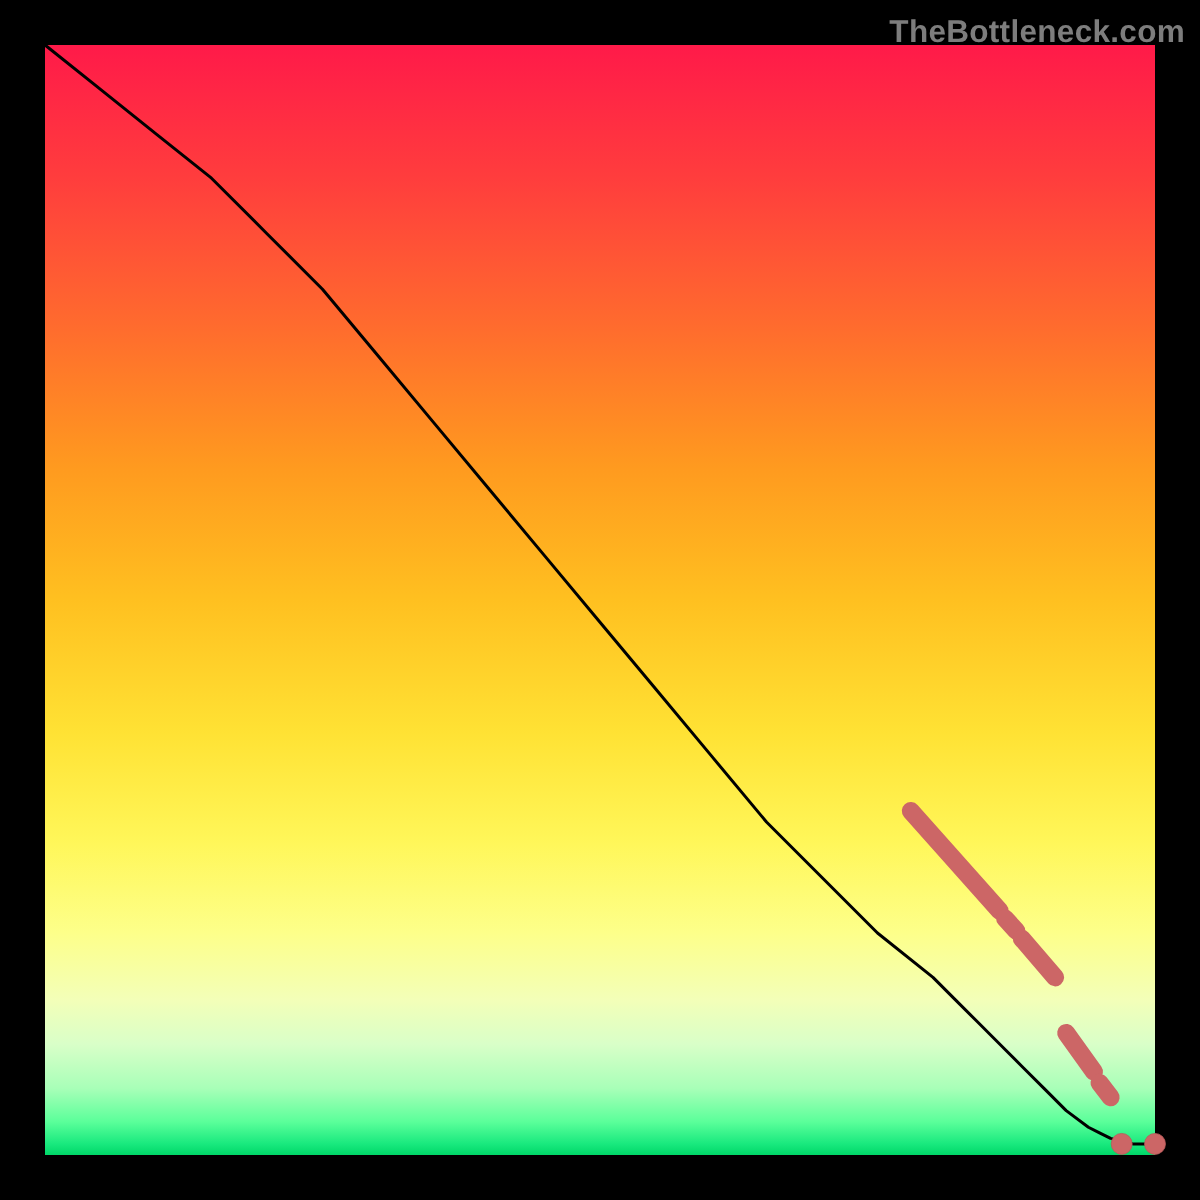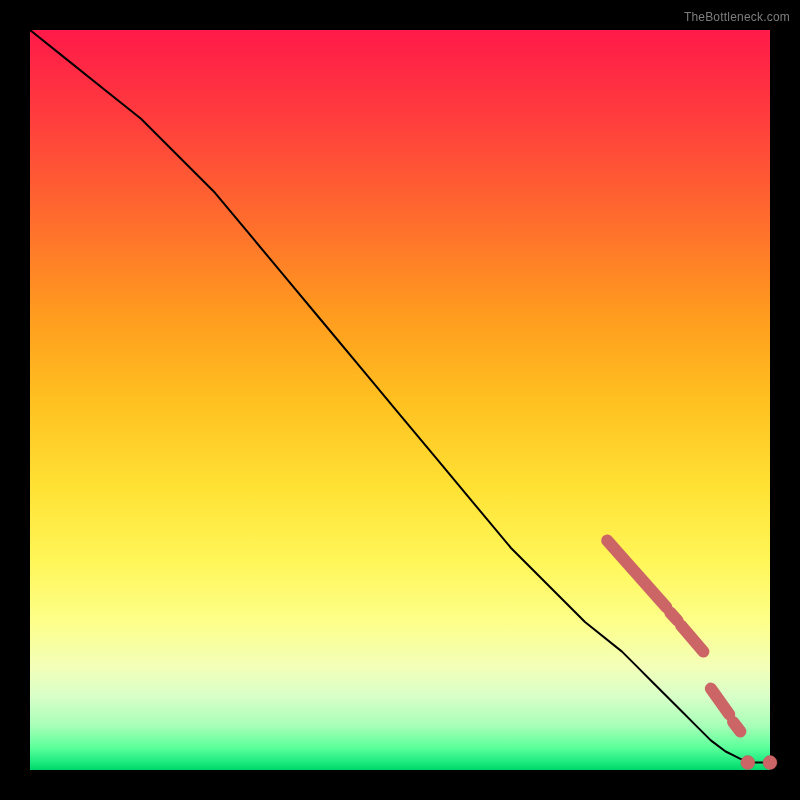--- a/index.html
+++ b/index.html
@@ -14,22 +14,22 @@
   .stage {
     position: relative;
     width: 800px;
     height: 800px;
   }
   .attrib {
     position: absolute;
     top: 10px;
     right: 10px;
     color: #7d7d7d;
-    font-size: 12px;
-    font-weight: 400;
+    font-size: 21px;
+    font-weight: 700;
     letter-spacing: 0.2px;
   }
   .plot-area {
     position: absolute;
     left: 30px;
     top: 30px;
     width: 740px;
     height: 740px;
     background: linear-gradient(
       to bottom,

